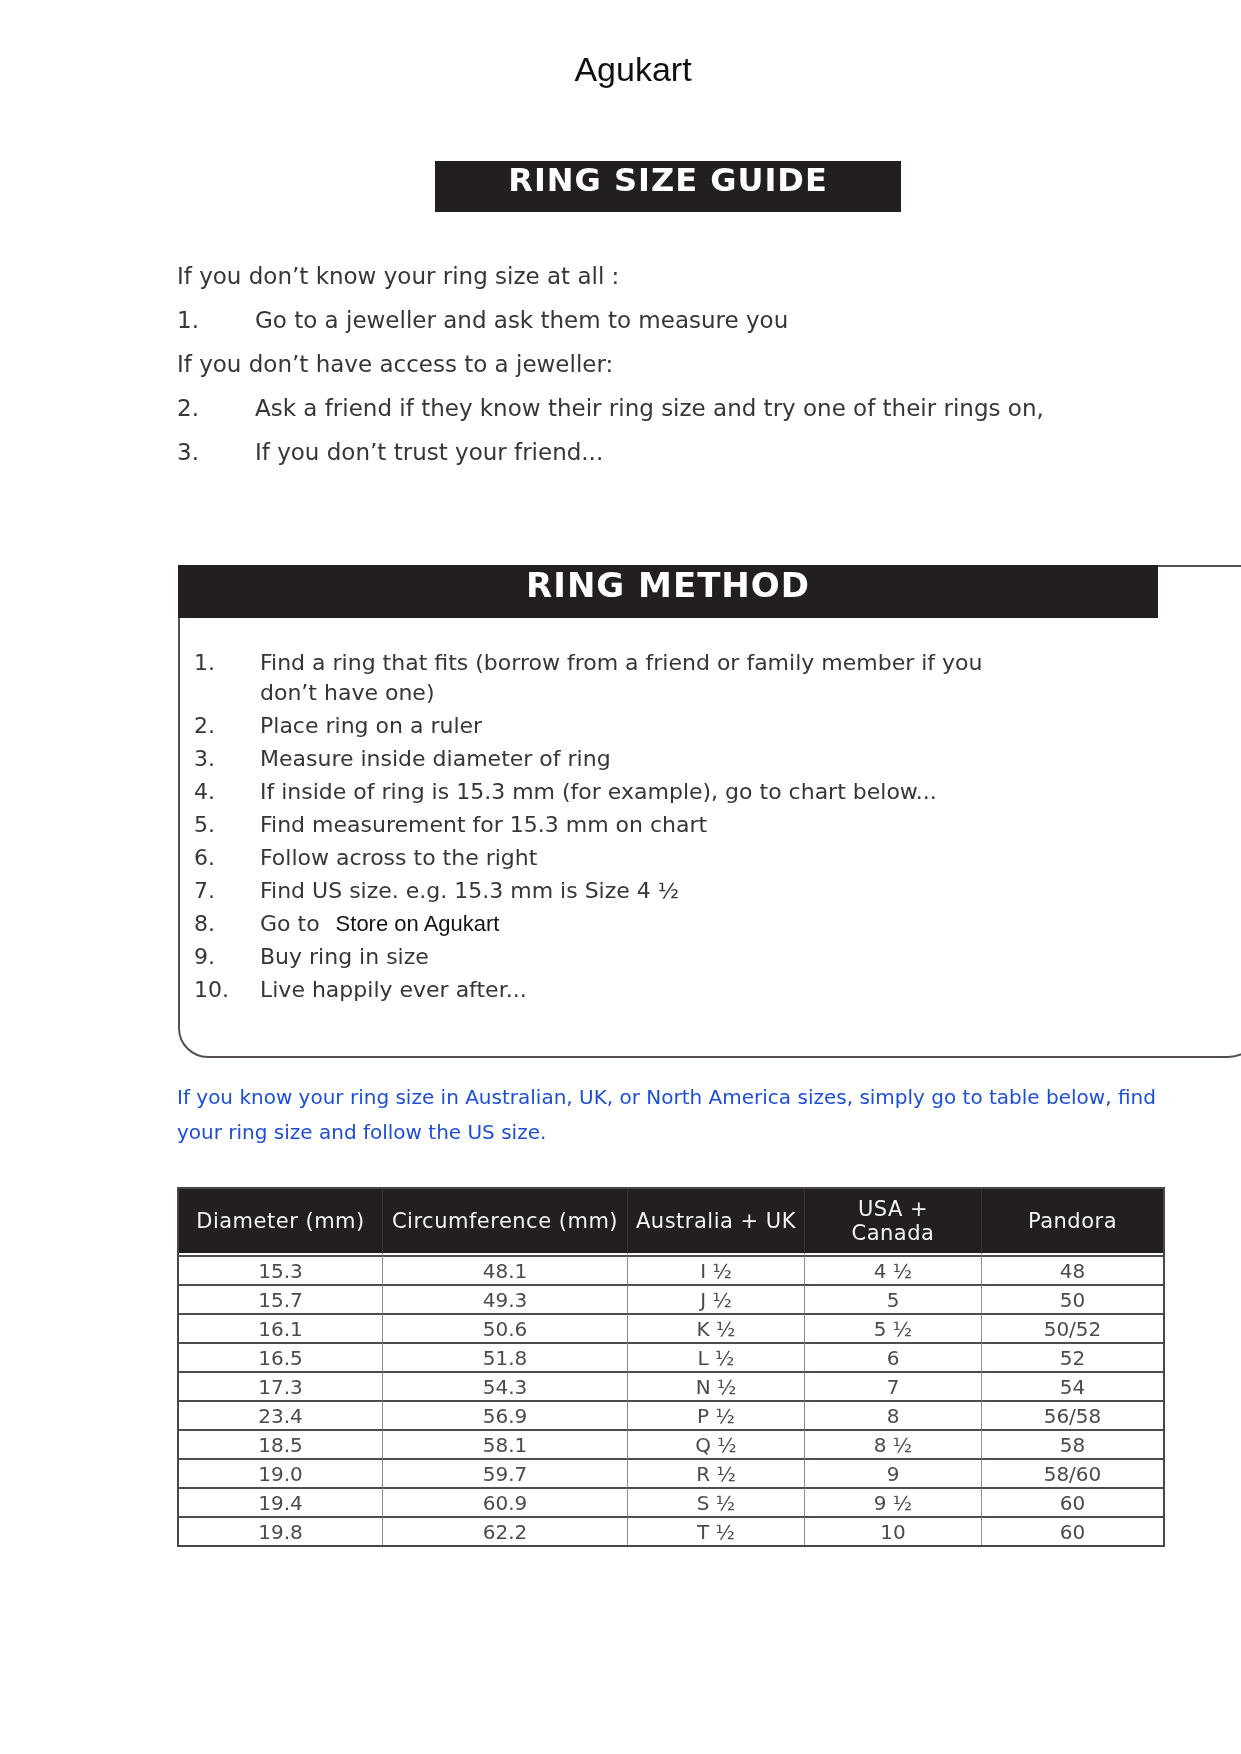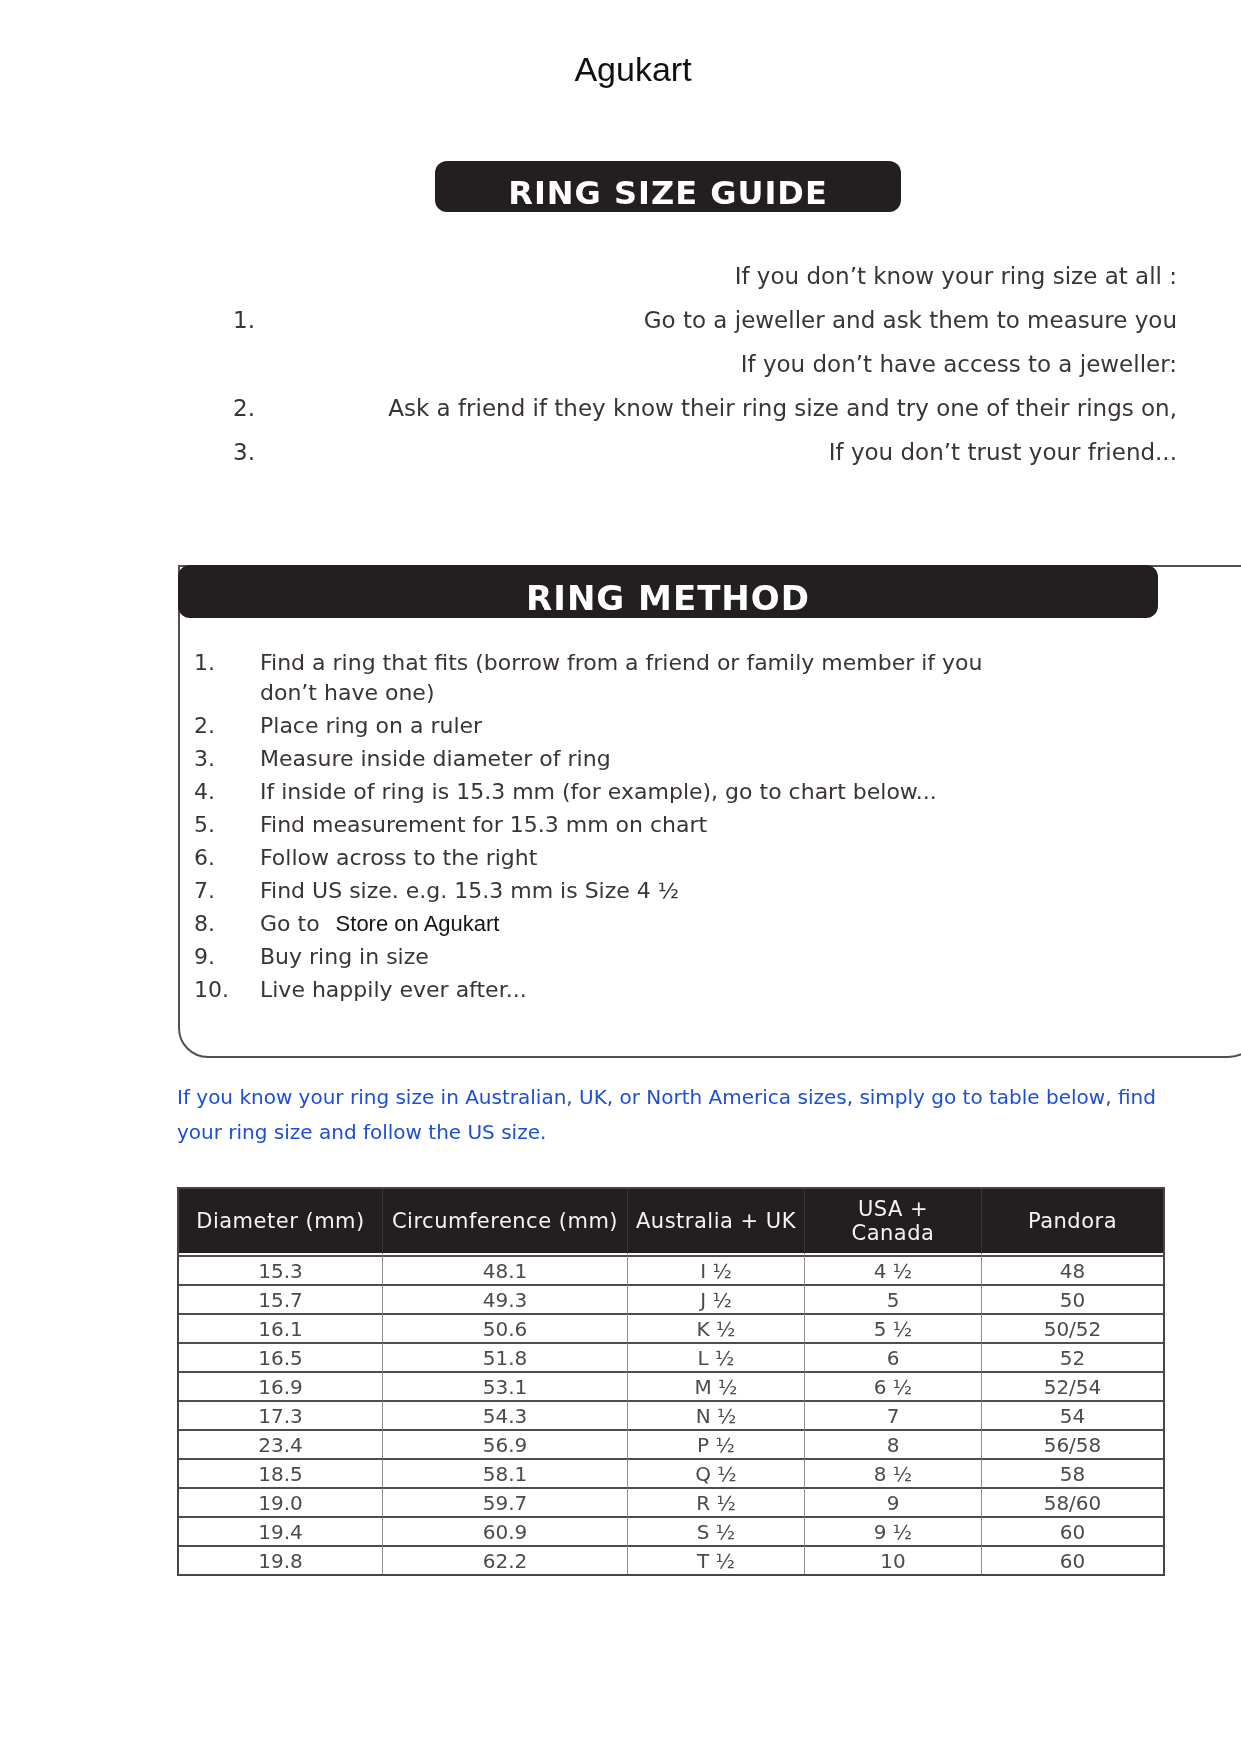--- a/index.html
+++ b/index.html
@@ -7,28 +7,28 @@
     position:relative;width:1241px;height:1754px;background:#ffffff;
     font-family:"DejaVu Sans",sans-serif;color:#383236;overflow:hidden;margin-left:48px;
   }
   
   .brand{
     position:absolute;top:50px;left:0;width:1170px;text-align:center;
     font-family:"Liberation Sans",sans-serif;font-size:34px;color:#101010;
   }
   
   .banner{
-    background:#231f20;color:#ffffff;display:flex;align-items:flex-end;justify-content:center;
-    font-weight:bold;letter-spacing:1px;border-radius:12px;
+    background:#231f20;color:#ffffff;display:flex;align-items:flex-start;justify-content:center;
+    font-weight:bold;letter-spacing:1px;
   }
   .banner-guide{position:absolute;left:387px;top:161px;width:466px;height:51px;font-size:32px;}
   
   .intro{
     position:absolute;left:129px;top:261px;width:1000px;
-    display:flex;flex-direction:column;gap:14px;font-size:23px;line-height:30px;color:#3a3438;text-align:right;
+    display:flex;flex-direction:column;gap:14px;font-size:23px;line-height:30px;color:#3a3438;
   }
   .intro-row{display:grid;grid-template-columns:78px 1fr;}
   .intro-row.plain{display:block;}
   
   .method-box{
     position:absolute;left:130px;top:565px;width:1084px;height:493px;box-sizing:border-box;
     border:2px solid #544e52;border-radius:0 0 34px 30px;
   }
   .banner-method{position:absolute;left:-2px;top:-2px;width:980px;height:53px;font-size:34px;}
   .steps{
@@ -180,27 +180,20 @@
           <td>50/52</td>
         </tr>
         <tr>
           <td>16.5</td>
           <td>51.8</td>
           <td>L ½</td>
           <td>6</td>
           <td>52</td>
         </tr>
         <tr>
-          <td>16.9</td>
-          <td>53.1</td>
-          <td>M ½</td>
-          <td>6 ½</td>
-          <td>52/54</td>
-        </tr>
-        <tr>
           <td>17.3</td>
           <td>54.3</td>
           <td>N ½</td>
           <td>7</td>
           <td>54</td>
         </tr>
         <tr>
           <td>23.4</td>
           <td>56.9</td>
           <td>P ½</td>

